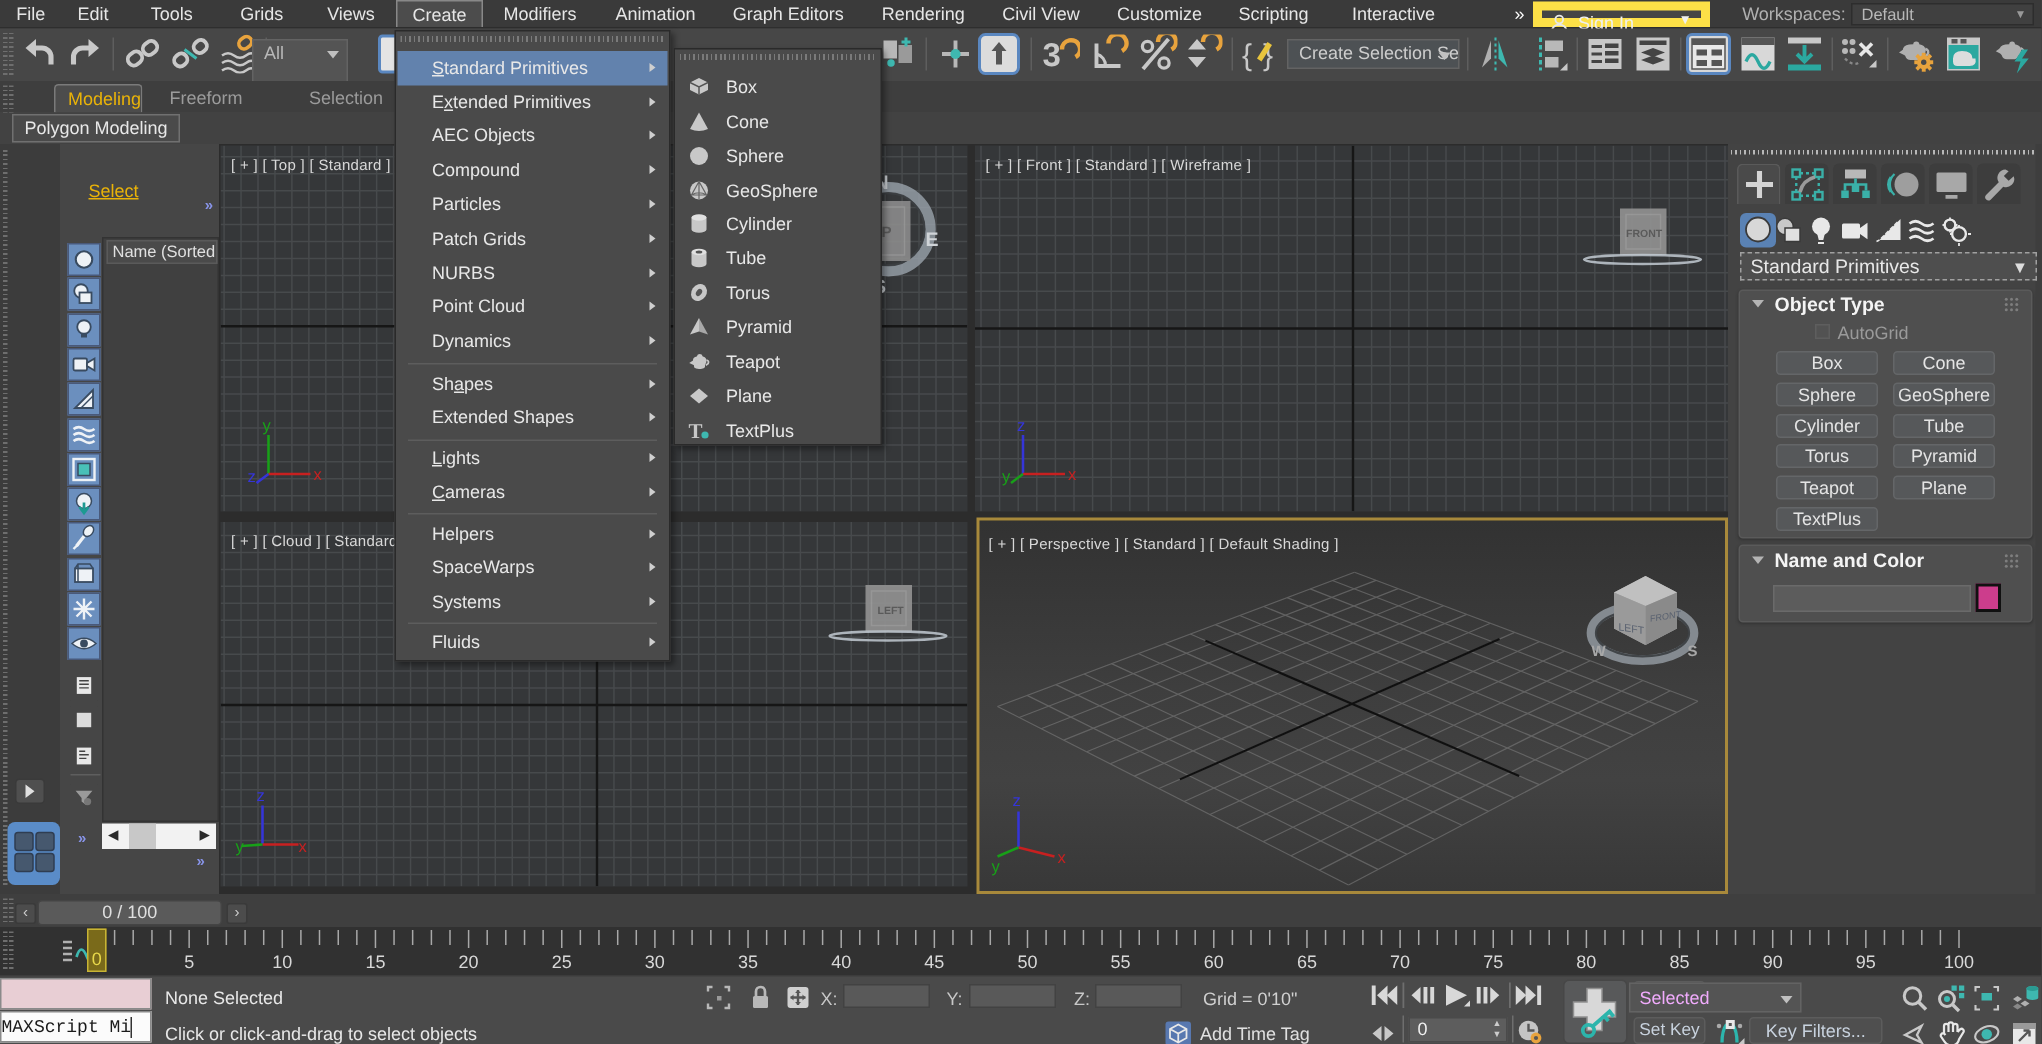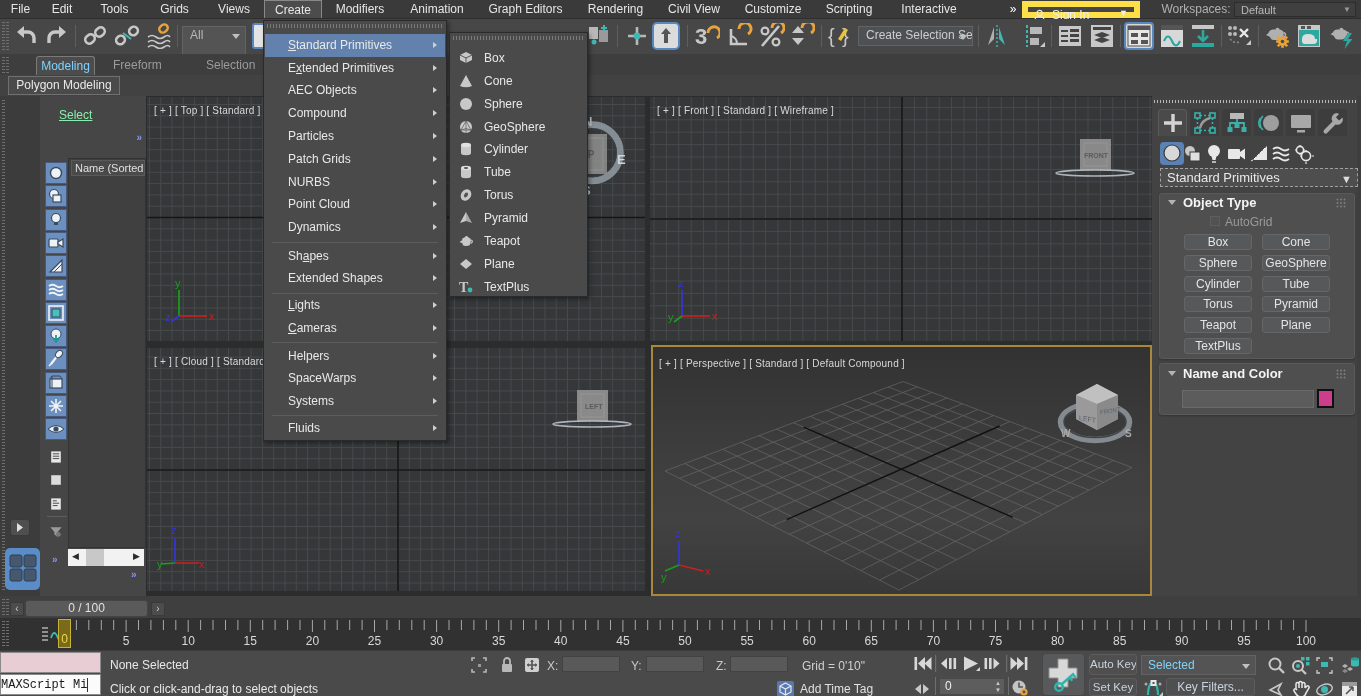--- a/index.html
+++ b/index.html
@@ -12,21 +12,21 @@
 #mi-create{background:#4c4c4c;border:1px solid #888;border-bottom:none;}
 
 #toolbar{top:19px;left:0;width:1361px;height:35px;background:#474747;}
 .grip-v{position:absolute;width:3px;background-image:repeating-linear-gradient(180deg,#6e6e6e 0 1px,transparent 1px 3px);}
 .tsep{position:absolute;top:6px;width:1px;height:22px;background:#5e5e5e;}
 .ticon{position:absolute;top:4px;width:26px;height:26px;}
 .dd{position:absolute;background:#545454;border:1px solid #636363;color:#b8b8b8;font-size:12px;line-height:16px;white-space:nowrap;overflow:hidden;}
 .dd .arr{position:absolute;right:5px;top:7px;width:0;height:0;border-left:4px solid transparent;border-right:4px solid transparent;border-top:5px solid #c0c0c0;}
 
 #ribbontabs{top:54px;left:0;width:1361px;height:21px;background:#3e3e3e;}
-#tab-modeling{position:absolute;left:36px;top:2px;width:59px;height:19px;background:#4c4c4c;border:1px solid #7a7a7a;border-bottom:none;border-radius:3px 3px 0 0;text-align:center;line-height:18px;color:#7dd3fc;font-size:12px;}
+#tab-modeling{position:absolute;left:36px;top:2px;width:59px;height:19px;background:#4c4c4c;border:1px solid #7a7a7a;border-bottom:none;border-radius:3px 3px 0 0;text-align:right;line-height:18px;color:#eab308;font-size:12px;}
 .rtab{position:absolute;top:2px;color:#9b9b9b;font-size:12px;line-height:18px;}
 #polybar{top:75px;left:0;width:1361px;height:21px;background:#424242;}
 #polybox{position:absolute;left:8px;top:1px;width:112px;height:19px;background:#4a4a4a;border:1px solid #707070;color:#e8e8e8;text-align:center;line-height:17px;font-size:12px;}
 
 #main{top:96px;left:0;width:1361px;height:500px;background:#383838;}
 #leftstrip{position:absolute;left:0;top:0;width:40px;height:500px;background:#3c3c3c;}
 #selpanel{position:absolute;left:40px;top:0;width:106px;height:500px;background:#464646;}
 #sellist{position:absolute;left:28px;top:62px;width:78px;height:390px;background:#404040;border:1px solid #333;}
 .selicon{position:absolute;left:5px;width:22px;height:22px;background:#6b8fbe;border:1px solid #49597a;}
 .selicon.plain{background:#464646;border:1px solid #464646;width:18px;height:19px;left:7px;}
@@ -112,21 +112,21 @@
       </svg>
 <svg class="ticon" style="left:146px;" viewBox="0 0 26 26">
         <g fill="none" stroke="#c8c8c8" stroke-width="1.6">
           <path d="M2 14 q4 -3 8 0 t8 0 t6 0"></path>
           <path d="M2 19 q4 -3 8 0 t8 0 t6 0"></path>
           <path d="M2 24 q4 -3 8 0 t8 0 t6 0"></path>
         </g>
         <rect x="13" y="2" width="9" height="7" rx="3.5" transform="rotate(-40 17.5 5.5)" fill="none" stroke="#e8a33d" stroke-width="2.4"></rect>
       </svg>
 <div class="tsep" style="left:177px;"></div>
-<div class="dd" style="left:182px;top:7px;width:64px;height:34px;padding-left:7px;">All<span class="arr"></span></div>
+<div class="dd" style="left:168px;top:7px;width:64px;height:34px;padding-left:7px;">All<span class="arr"></span></div>
 <div style="position:absolute;left:252px;top:4px;width:26px;height:26px;background:#e4e4e4;border:2px solid #5a87c0;border-radius:3px;"></div>
 
 <svg class="ticon" style="left:586px;" viewBox="0 0 26 26">
         <rect x="3" y="4" width="9" height="12" fill="#b8b8b8"></rect>
         <circle cx="8" cy="19" r="2.5" fill="#3eb8b0"></circle>
         <rect x="13" y="7" width="9" height="12" fill="#9a9a9a"></rect>
         <path d="M18 2 v6 M15 5 h6" stroke="#3eb8b0" stroke-width="2"></path>
       </svg>
 <div class="tsep" style="left:617px;"></div>
 <svg class="ticon" style="left:624px;" viewBox="0 0 26 26">
@@ -283,21 +283,21 @@
   <div style="position:absolute;left:5px;top:452px;width:35px;height:42px;background:#5a8cc8;border-radius:5px;"><svg width="35" height="42" viewBox="0 0 35 42">
             <g fill="#46586e" stroke="#2f3d52" stroke-width="1">
               <rect x="5" y="7" width="12" height="12" rx="2"></rect>
               <rect x="19" y="7" width="12" height="12" rx="2"></rect>
               <rect x="5" y="21" width="12" height="12" rx="2"></rect>
               <rect x="19" y="21" width="12" height="12" rx="2"></rect>
             </g>
           </svg></div>
 </div>
 <div id="selpanel">
-  <div style="position:absolute;left:19px;top:12px;font-size:12px;color:#86efac;text-decoration:underline;">Select</div>
+  <div style="position:absolute;left:19px;top:24px;font-size:12px;color:#eab308;text-decoration:underline;">Select</div>
   <div style="position:absolute;right:4px;top:36px;color:#8894e8;font-size:10px;font-weight:bold;">»</div>
   <div id="sellist"></div>
   <div style="position:absolute;left:31px;top:64px;width:74px;height:16px;background:#4a4a4a;border:1px solid #5a5a5a;color:#e0e0e0;font-size:11px;line-height:14px;padding-left:3px;white-space:nowrap;overflow:hidden;">Name (Sorted /</div>
   <div id="selicons">
           <div class="selicon" style="top:66.0px;">
             <svg width="20" height="20" viewBox="0 0 20 20" style="position:absolute;left:0px;top:0px;">
               <circle cx="10" cy="10" r="5.5" fill="#eef2f6" stroke="#394b60" stroke-width="1.4"></circle>
             </svg>
           </div>
           <div class="selicon" style="top:89.3px;">
@@ -714,21 +714,21 @@
               <line x1="444.3" y1="108.7" x2="209.7" y2="225.5"></line>
               <line x1="52.9" y1="111.4" x2="286.9" y2="224.5"></line>
               <line x1="462.5" y1="115.5" x2="228.6" y2="235.1"></line>
               <line x1="33.7" y1="118.6" x2="267.7" y2="234.6"></line>
               <line x1="481.0" y1="122.5" x2="248.0" y2="245.0"></line>
               <line x1="14.0" y1="126.0" x2="248.0" y2="245.0"></line>
             </g>
             <line x1="348.7" y1="81.0" x2="135.6" y2="174.6" stroke="#101010" stroke-width="1.4"></line>
             <line x1="152.6" y1="82.1" x2="361.8" y2="172.3" stroke="#101010" stroke-width="1.4"></line>
           </svg>
-          <div class="vplabel" style="left:6px;top:11px;">[ + ] [ Perspective ] [ Standard ] [ Default Compound ]</div>
+          <div class="vplabel" style="left:6px;top:11px;">[ + ] [ Perspective ] [ Standard ] [ Default Shading ]</div>
           <svg width="60" height="60" viewBox="0 0 60 60" style="position:absolute;left:6px;top:178px;">
             <path d="M20 40 V16" stroke="#3535d8" stroke-width="1.7"></path>
             <path d="M20 40 L44 46" stroke="#c82020" stroke-width="1.7"></path>
             <path d="M20 40 L6 46" stroke="#18a018" stroke-width="1.7"></path>
             <text x="16" y="12" fill="#3535d8" font-size="11" font-family="Liberation Sans">z</text>
             <text x="46" y="50" fill="#c82020" font-size="11" font-family="Liberation Sans">x</text>
             <text x="2" y="56" fill="#18a018" font-size="11" font-family="Liberation Sans">y</text>
           </svg>
           <svg width="90" height="90" viewBox="0 0 90 90" style="position:absolute;left:400px;top:28px;">
             <ellipse cx="42" cy="47" rx="34" ry="18" fill="none" stroke="#8e959c" stroke-width="6.5" opacity="0.88"></ellipse>
@@ -1090,21 +1090,21 @@
         <circle cx="13" cy="13" r="3.6" fill="#e8a33d"></circle>
         <circle cx="13" cy="13" r="1.4" fill="#555"></circle>
       </svg>
       <div style="position:absolute;left:1042px;top:2px;width:43px;height:43px;background:#58595a;border:1px solid #474747;border-radius:4px;"><svg width="41" height="41" viewBox="0 0 41 41">
           <path d="M15 5 H25 V14 H34 V24 H25 V33 H15 V24 H6 V14 H15 Z" fill="#d8d8d8" stroke="#909090" stroke-width="1"></path>
           <circle cx="16" cy="33" r="3.8" fill="none" stroke="#2cb5ac" stroke-width="2.5"></circle>
           <path d="M19 30 L31 19.5 M26.5 23.5 l2.8 3.2 M30 20.5 l2.8 3.2" stroke="#2cb5ac" stroke-width="2.5" fill="none"></path>
         </svg></div>
       <div class="sbtn" style="left:1089px;top:3px;width:48px;height:21px;line-height:19px;font-size:11.5px;">Auto Key</div>
       <div class="sbtn" style="left:1089px;top:27px;width:48px;height:18px;line-height:16px;font-size:11.5px;">Set Key</div>
-      <div class="dd" style="left:1141px;top:4px;width:115px;height:20px;padding-left:6px;color:#7dd3fc;line-height:18px;">Selected<span class="arr" style="top:8px;"></span></div>
+      <div class="dd" style="left:1086px;top:4px;width:115px;height:20px;padding-left:6px;color:#f0abfc;line-height:18px;">Selected<span class="arr" style="top:8px;"></span></div>
       <svg width="22" height="18" viewBox="0 0 22 18" style="position:absolute;left:1142px;top:28px;">
         <path d="M6 16 Q6 8 9 4 M16 16 Q16 8 13 4" stroke="#2cb5ac" stroke-width="2.2" fill="none"></path>
         <circle cx="4" cy="5" r="1.5" fill="#aaa"></circle>
         <circle cx="18" cy="5" r="1.5" fill="#aaa"></circle>
         <rect x="8.5" y="1" width="6" height="6" fill="#e8e8e8"></rect>
         <rect x="10.5" y="3" width="2" height="2" fill="#555"></rect>
         <path d="M17 17 h4 v-4 z" fill="#c8c8c8"></path>
       </svg>
       <div class="sbtn" style="left:1166px;top:27px;width:89px;height:18px;line-height:16px;">Key Filters...</div>
       <svg width="19" height="19" viewBox="0 0 19 19" style="position:absolute;left:1267px;top:5px;">

